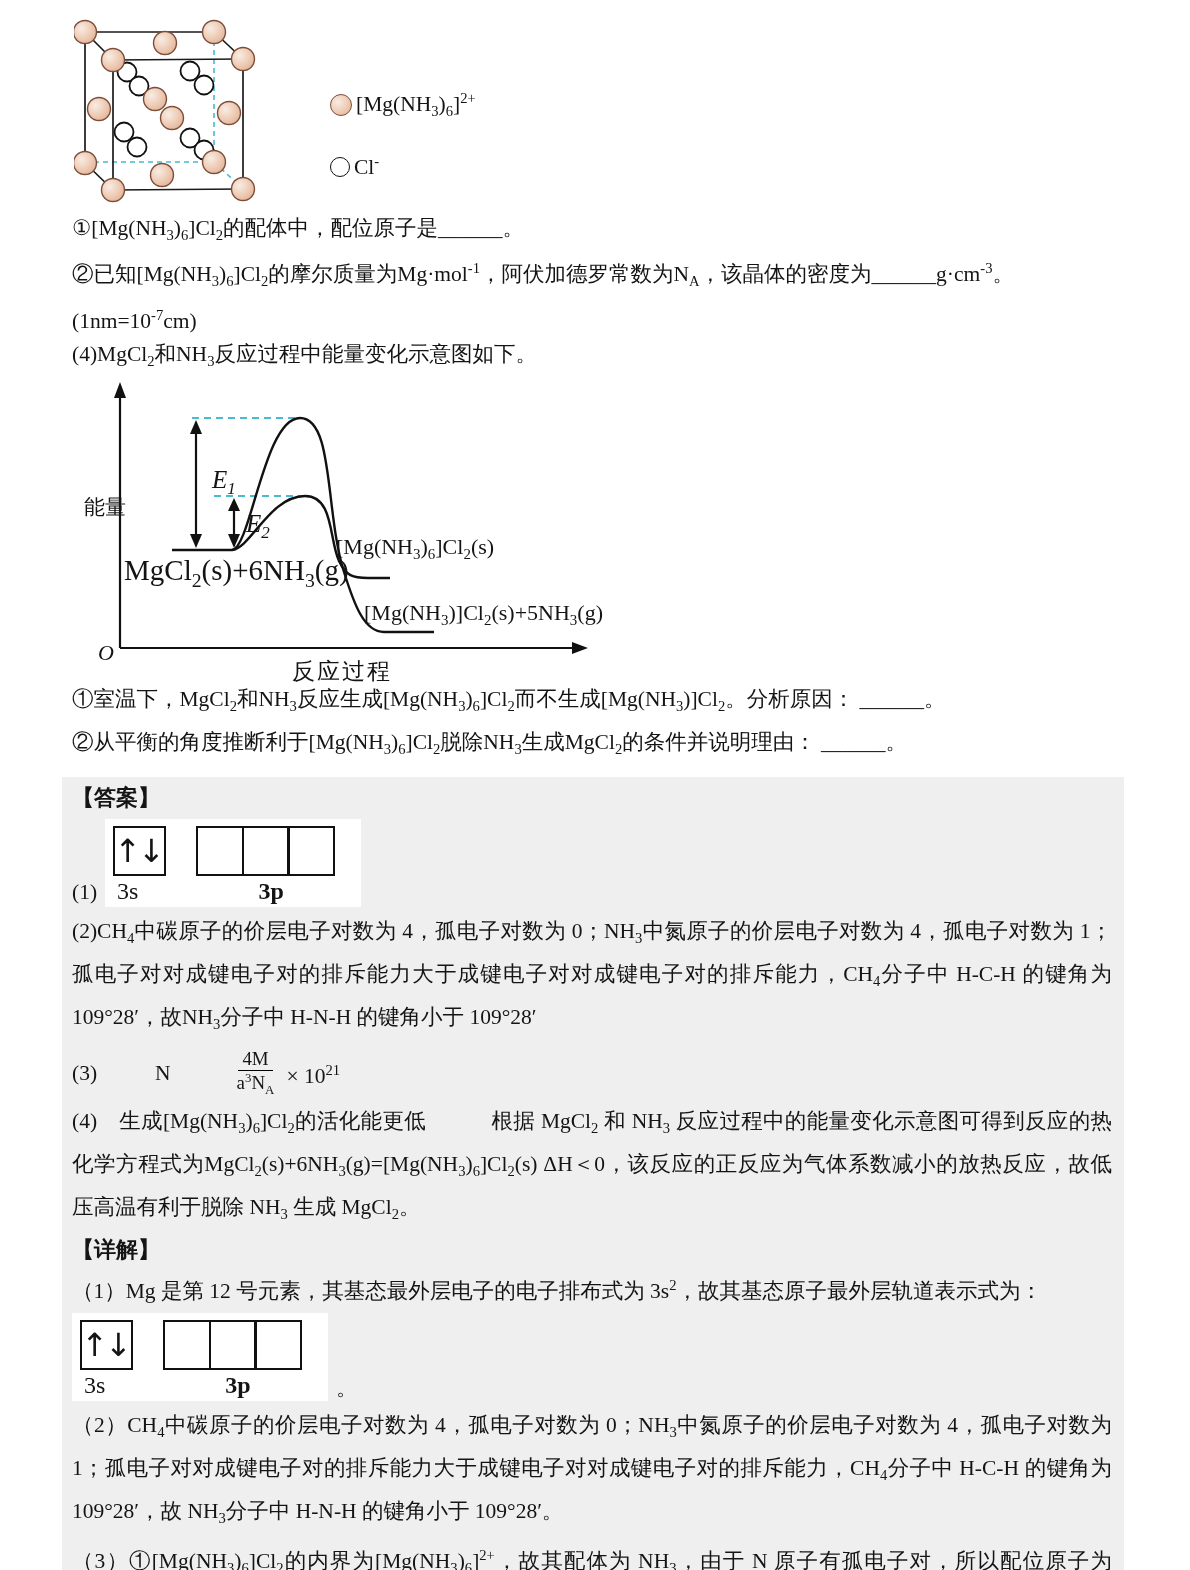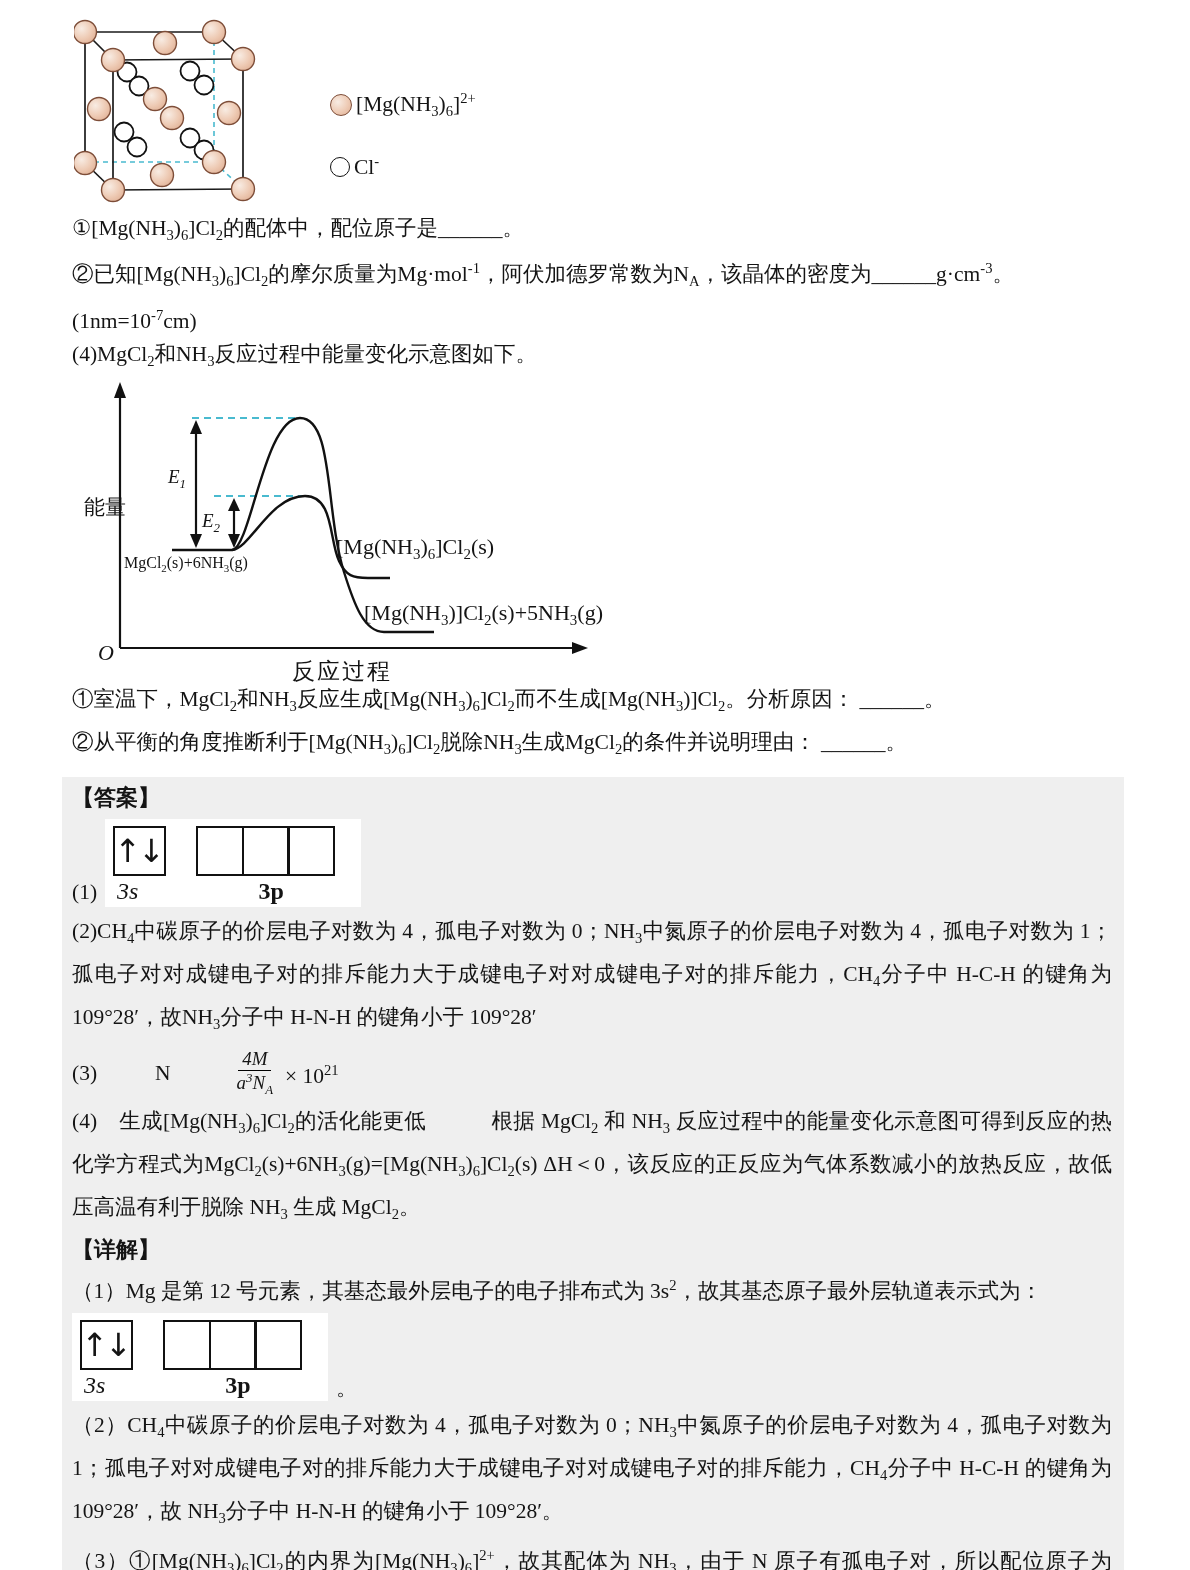--- a/index.html
+++ b/index.html
@@ -23,53 +23,53 @@
     background:radial-gradient(circle at 35% 35%, #f8ece3, #eecbb5 55%, #dfae92 100%);
     border:1.5px solid #7d4d38;box-sizing:border-box;flex:0 0 auto;}
   .sym-anion{width:20px;height:20px;border-radius:50%;background:#fff;border:1.6px solid #111;box-sizing:border-box;flex:0 0 auto;}
 
   
   .fig-energy{position:relative;width:530px;height:302px;margin:2px 0 0 12px;}
   .fig-energy .lab{position:absolute;white-space:nowrap;}
   .ylabel{left:0;top:114px;width:24px;line-height:26px;font-size:21px;}
   .olabel{left:14px;top:260px;font-style:italic;font-size:22px;}
   .xlabel{left:208px;top:276px;font-size:23px;letter-spacing:2px;}
-  .e1label,.e2label{font-style:italic;font-size:19px;}
+  .e1label,.e2label{font-style:italic;font-size:25px;margin-left:44px;}
   .e1label{left:84px;top:86px;}
   .e2label{left:118px;top:130px;}
-  .reactants{left:40px;top:174px;font-size:16px;}
+  .reactants{left:40px;top:174px;font-size:29px;}
   .prodmid{left:252px;top:154px;font-size:22px;}
   .prodlow{left:280px;top:220px;font-size:22px;}
 
   
   .answer-block{margin:10px 0 0 -10px;width:1062px;box-sizing:border-box;
     background:#efefef;padding:4px 12px 10px 10px;}
   .answer-block p.para{line-height:36px;}
   .hdr{margin:0;line-height:34px;font-weight:bold;font-size:22px;}
 
   
   .orbital-row{display:flex;align-items:flex-end;gap:8px;margin:4px 0 6px 0;}
   .orb-wrap{background:#ffffff;padding:7px 26px 2px 8px;display:inline-block;}
   .orb-top{display:flex;align-items:flex-start;}
   .obox{width:46px;height:46px;border:2.5px solid #111;box-sizing:content-box;
     display:flex;align-items:center;justify-content:center;font-size:32px;letter-spacing:-3px;
     font-family:"DejaVu Sans","Liberation Sans",sans-serif;padding-right:3px;}
   .obox-triple{display:flex;margin-left:30px;}
   .ocell{width:44px;height:46px;border:2.5px solid #111;margin-left:-2.5px;}
   .ocell:first-child{margin-left:0;}
   .orb-labels{display:flex;font-size:24px;line-height:28px;margin-top:1px;}
-  .l3s{margin-left:4px;font-style:italic;}
+  .l3s{margin-left:4px;}
   .l3p{margin-left:120px;font-weight:bold;}
   .orb-prefix{line-height:30px;}
   .orb-period{line-height:26px;}
 
   
   .ans3{display:flex;align-items:center;line-height:50px;margin:2px 0;white-space:nowrap;}
   .ans3 .pN{margin-left:58px;}
-  .ans3 .frac{margin-left:62px;margin-right:8px;font-style:italic;}
+  .ans3 .frac{margin-left:62px;margin-right:8px;}
   .frac{display:inline-flex;flex-direction:column;align-items:center;line-height:1.12;
     font-size:0.88em;vertical-align:middle;margin:0 3px;}
   .frac .num{border-bottom:1.7px solid #000;padding:0 4px;text-align:center;}
   .frac .den{padding:0 4px;text-align:center;}
 </style>
 </head>
 <body>
 
 <div class="doc">
 

